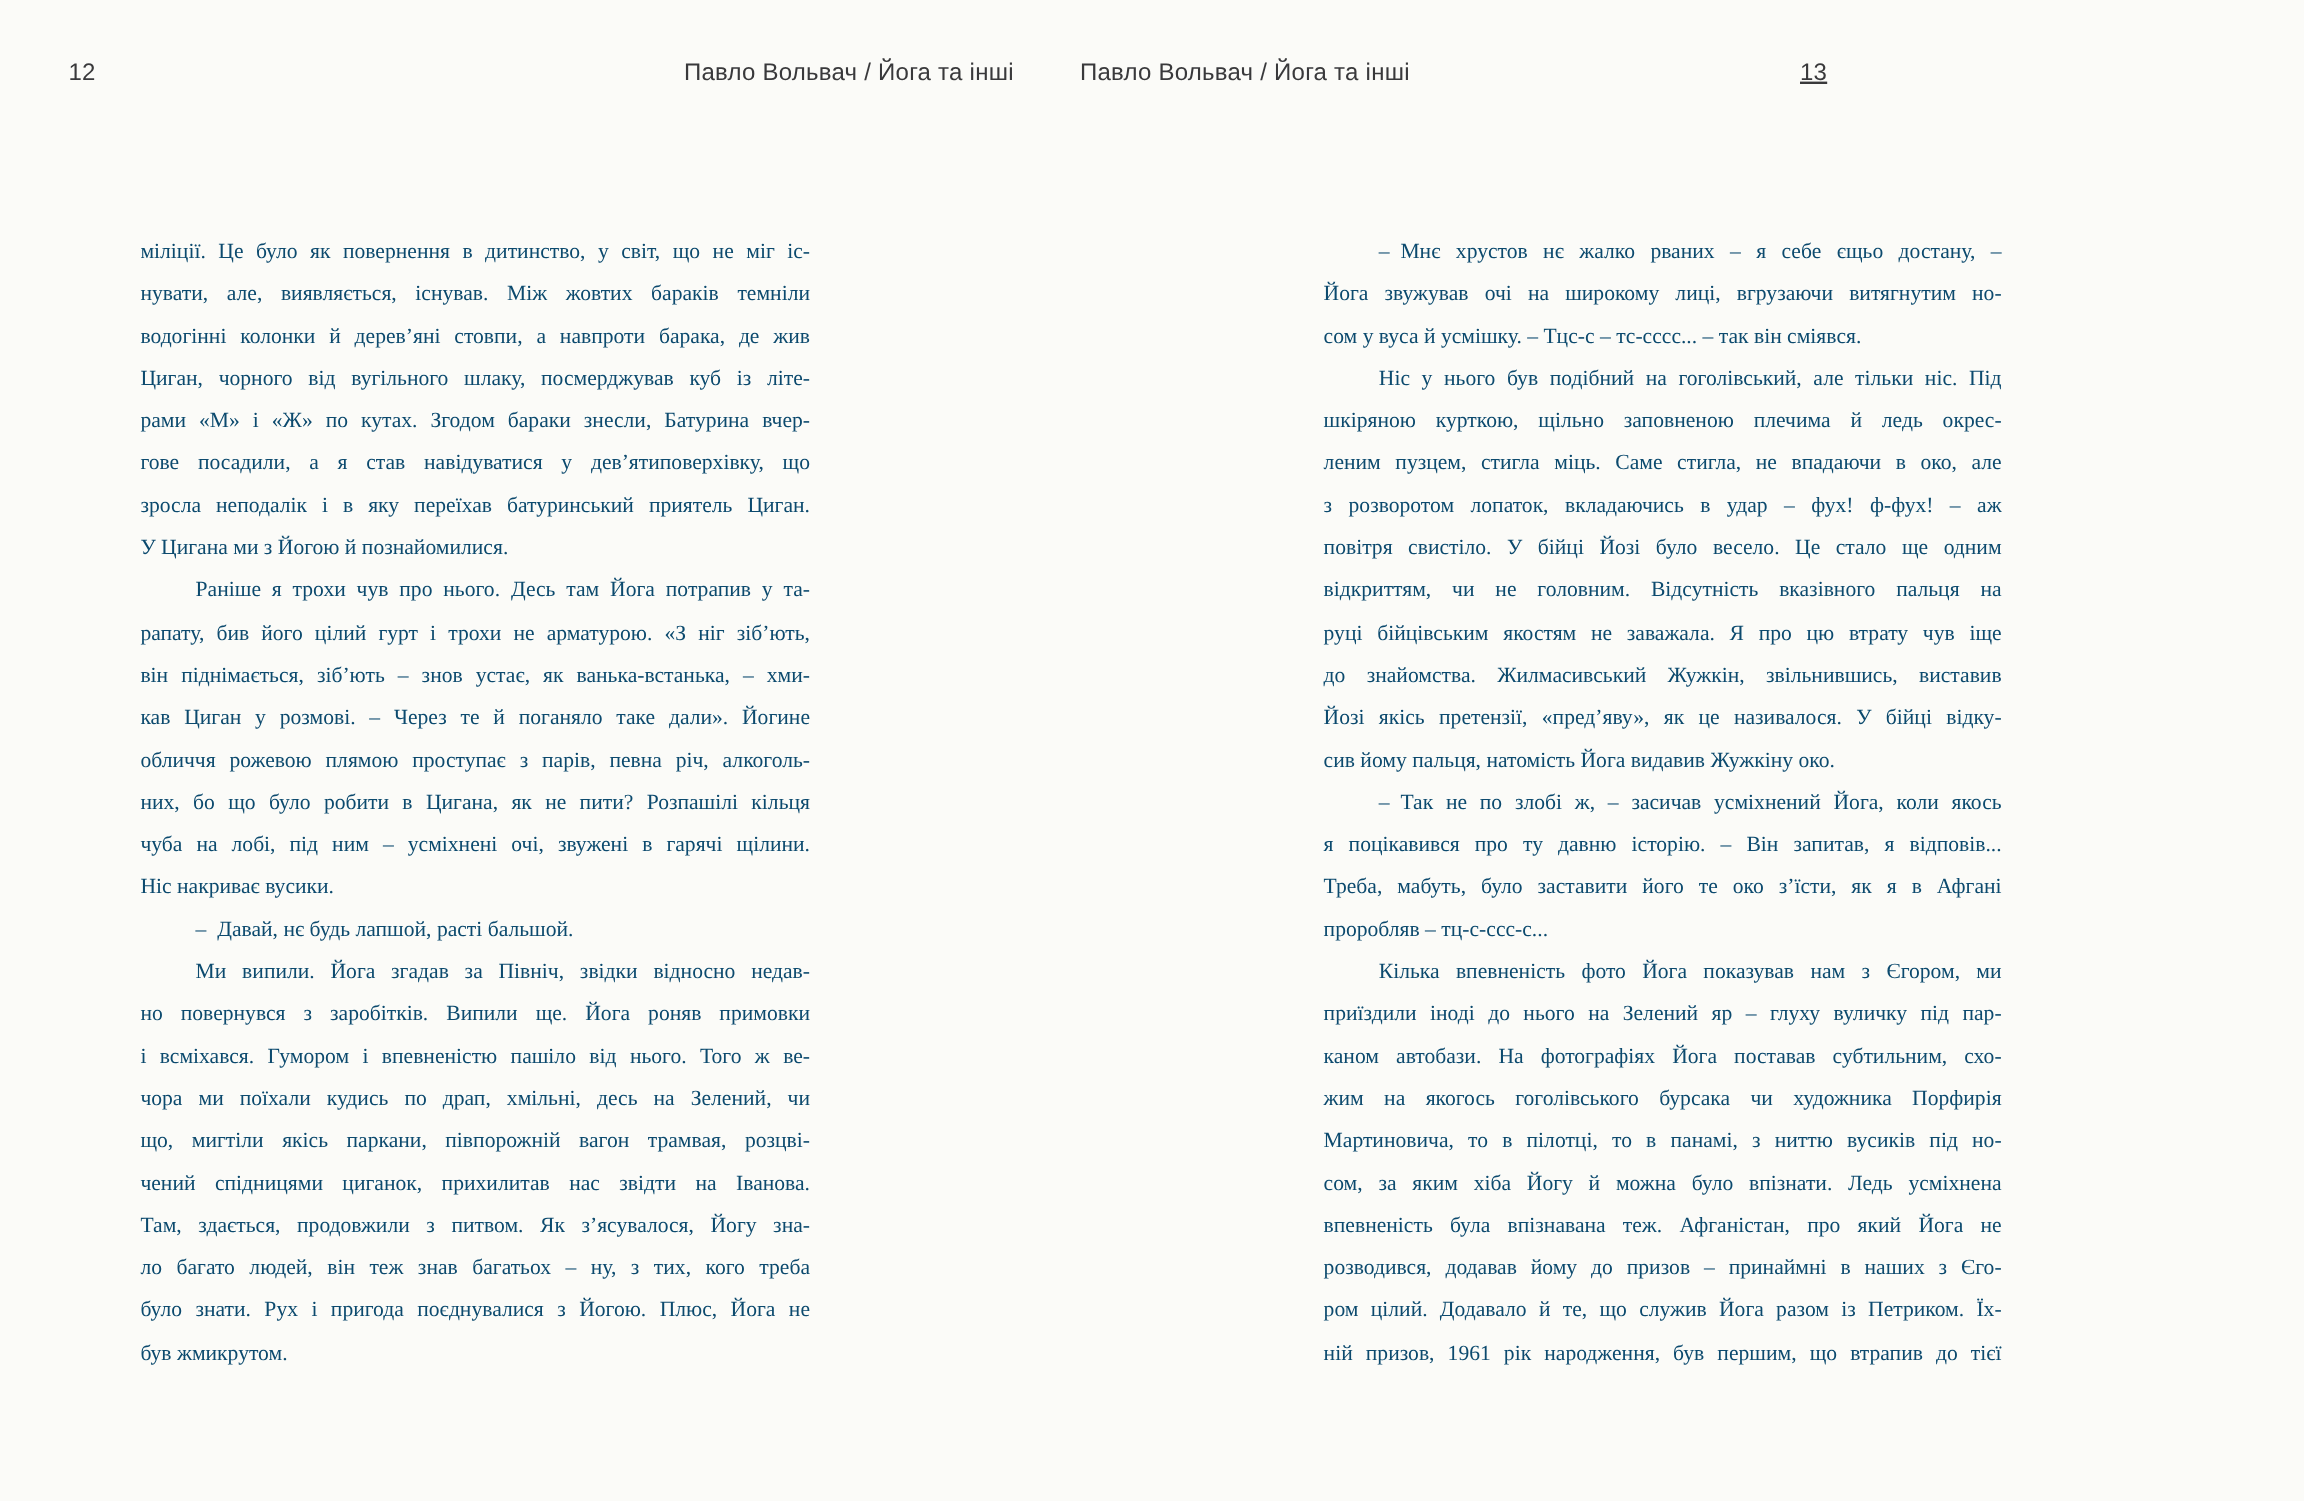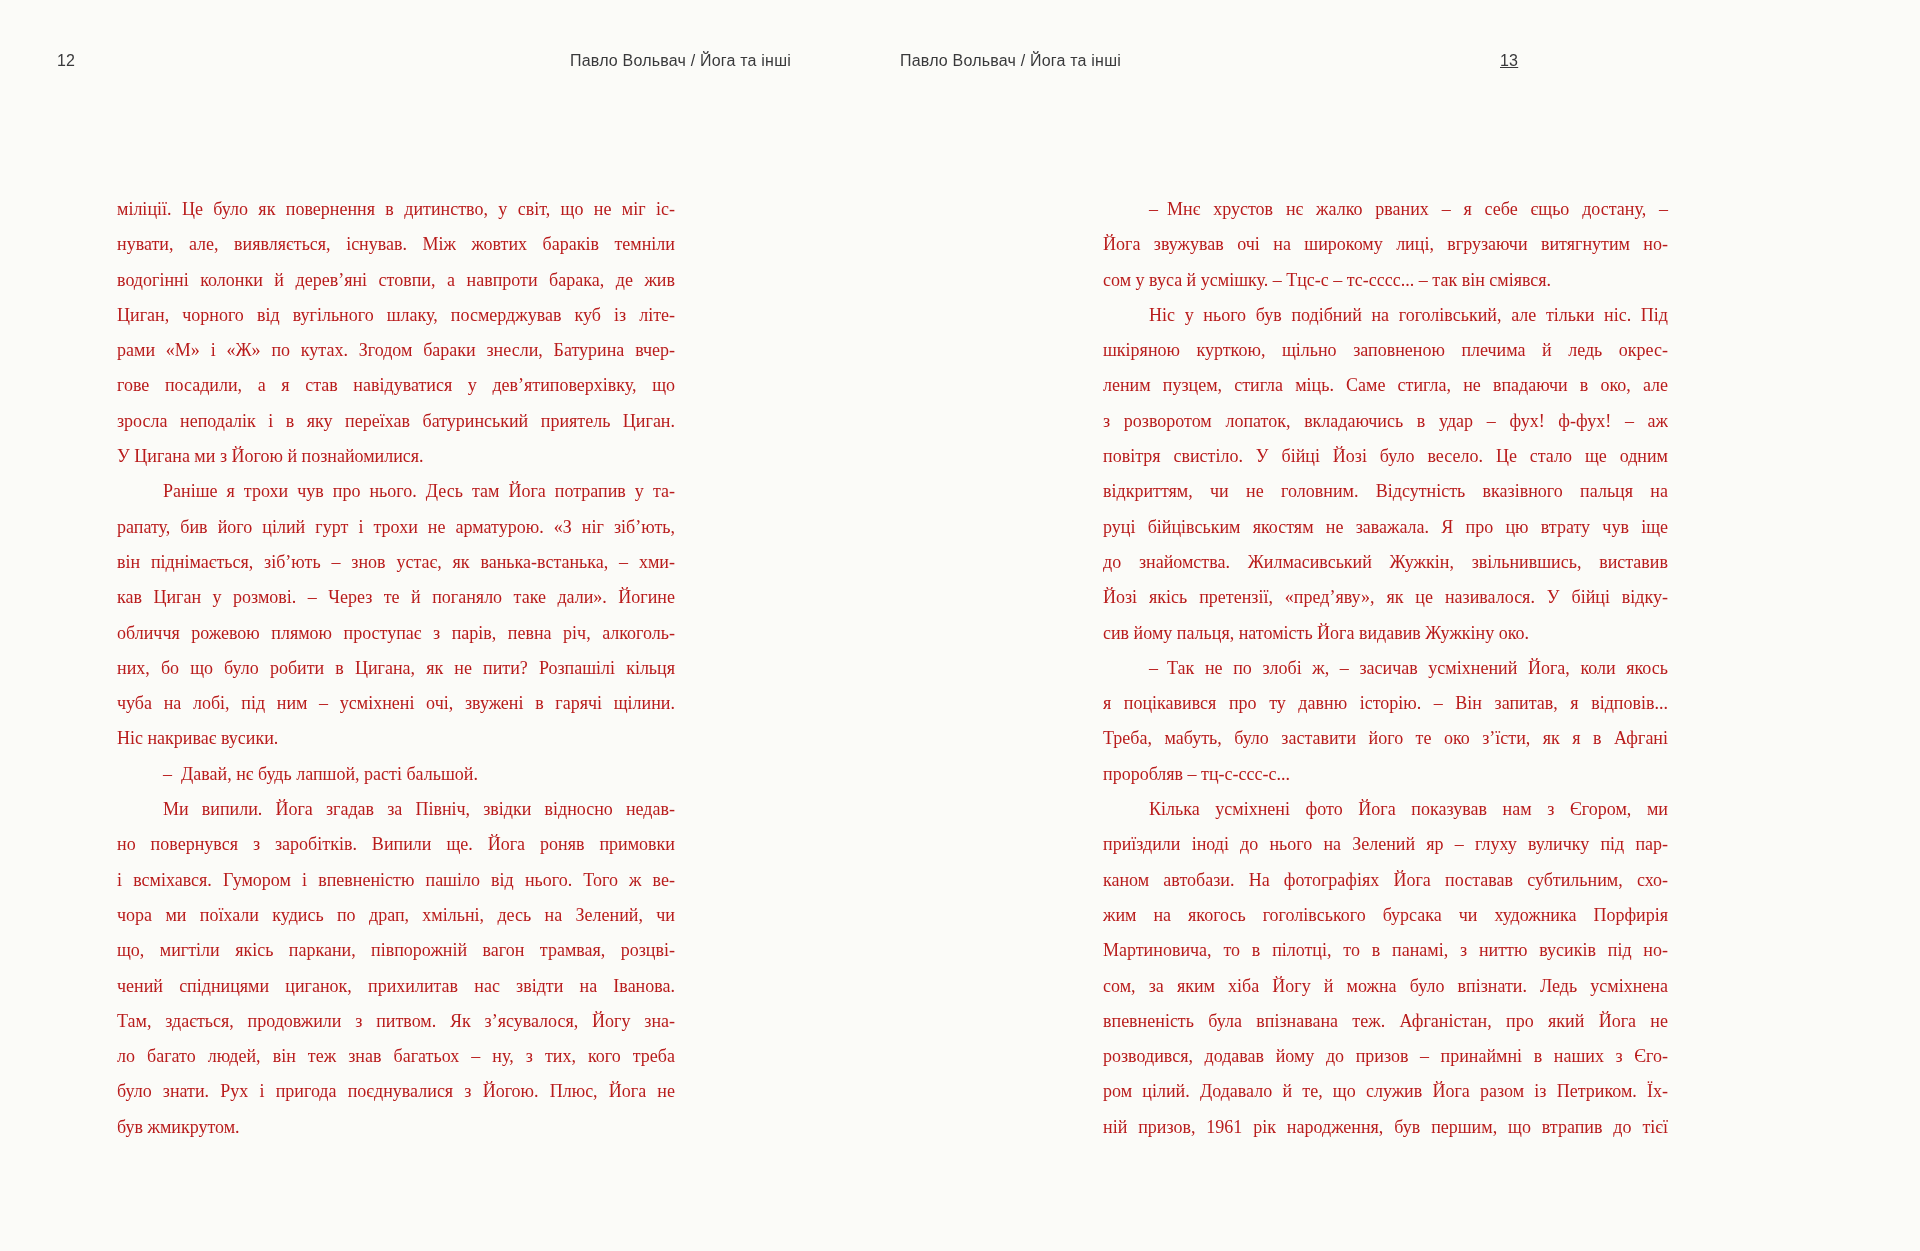--- a/index.html
+++ b/index.html
@@ -15,34 +15,34 @@
     font-family: "Liberation Serif", serif;
   }
   .spread {
     position: absolute;
     inset: 0;
   }
   .meta {
     position: absolute;
     top: 50px;
     font-family: "Liberation Sans", sans-serif;
-    font-size: 16px;
+    font-size: 20px;
     line-height: 22px;
     color: #39393b;
     letter-spacing: 0.2px;
     white-space: nowrap;
   }
   #pg-left  { left: 57px; }
   #rh-left  { left: 570px; }
   #rh-right { left: 900px; }
   #pg-right { left: 1500px; text-decoration: underline; }
   .text-col {
     position: absolute;
     top: 192px;
-    color: #b91c1c;
+    color: #0c4a6e;
     font-size: 18px;
   }
   .text-col.left  { left: 117px;  width: 558px; }
   .text-col.right { left: 1103px; width: 565px; }
   .line {
     line-height: 35.3px;
     text-align: justify;
     text-align-last: justify;
   }
   .line.indent { text-indent: 46px; }
@@ -117,21 +117,21 @@
         <div class="line">Йозі якісь претензії, «пред’яву», як це називалося. У бійці відку-</div>
         <div class="line para-end">сив йому пальця, натомість Йога видавив Жужкіну око.</div>
       </div>
       <div>
         <div class="line indent">– Так не по злобі ж, – засичав усміхнений Йога, коли якось</div>
         <div class="line">я поцікавився про ту давню історію. – Він запитав, я відповів...</div>
         <div class="line">Треба, мабуть, було заставити його те око з’їсти, як я в Афгані</div>
         <div class="line para-end">проробляв – тц-с-ссс-с...</div>
       </div>
       <div>
-        <div class="line indent">Кілька усміхнені фото Йога показував нам з Єгором, ми</div>
+        <div class="line indent">Кілька впевненість фото Йога показував нам з Єгором, ми</div>
         <div class="line">приїздили іноді до нього на Зелений яр – глуху вуличку під пар-</div>
         <div class="line">каном автобази. На фотографіях Йога поставав субтильним, схо-</div>
         <div class="line">жим на якогось гоголівського бурсака чи художника Порфирія</div>
         <div class="line">Мартиновича, то в пілотці, то в панамі, з ниттю вусиків під но-</div>
         <div class="line">сом, за яким хіба Йогу й можна було впізнати. Ледь усміхнена</div>
         <div class="line">впевненість була впізнавана теж. Афганістан, про який Йога не</div>
         <div class="line">розводився, додавав йому до призов – принаймні в наших з Єго-</div>
         <div class="line">ром цілий. Додавало й те, що служив Йога разом із Петриком. Їх-</div>
         <div class="line">ній призов, 1961 рік народження, був першим, що втрапив до тієї</div>
       </div>

